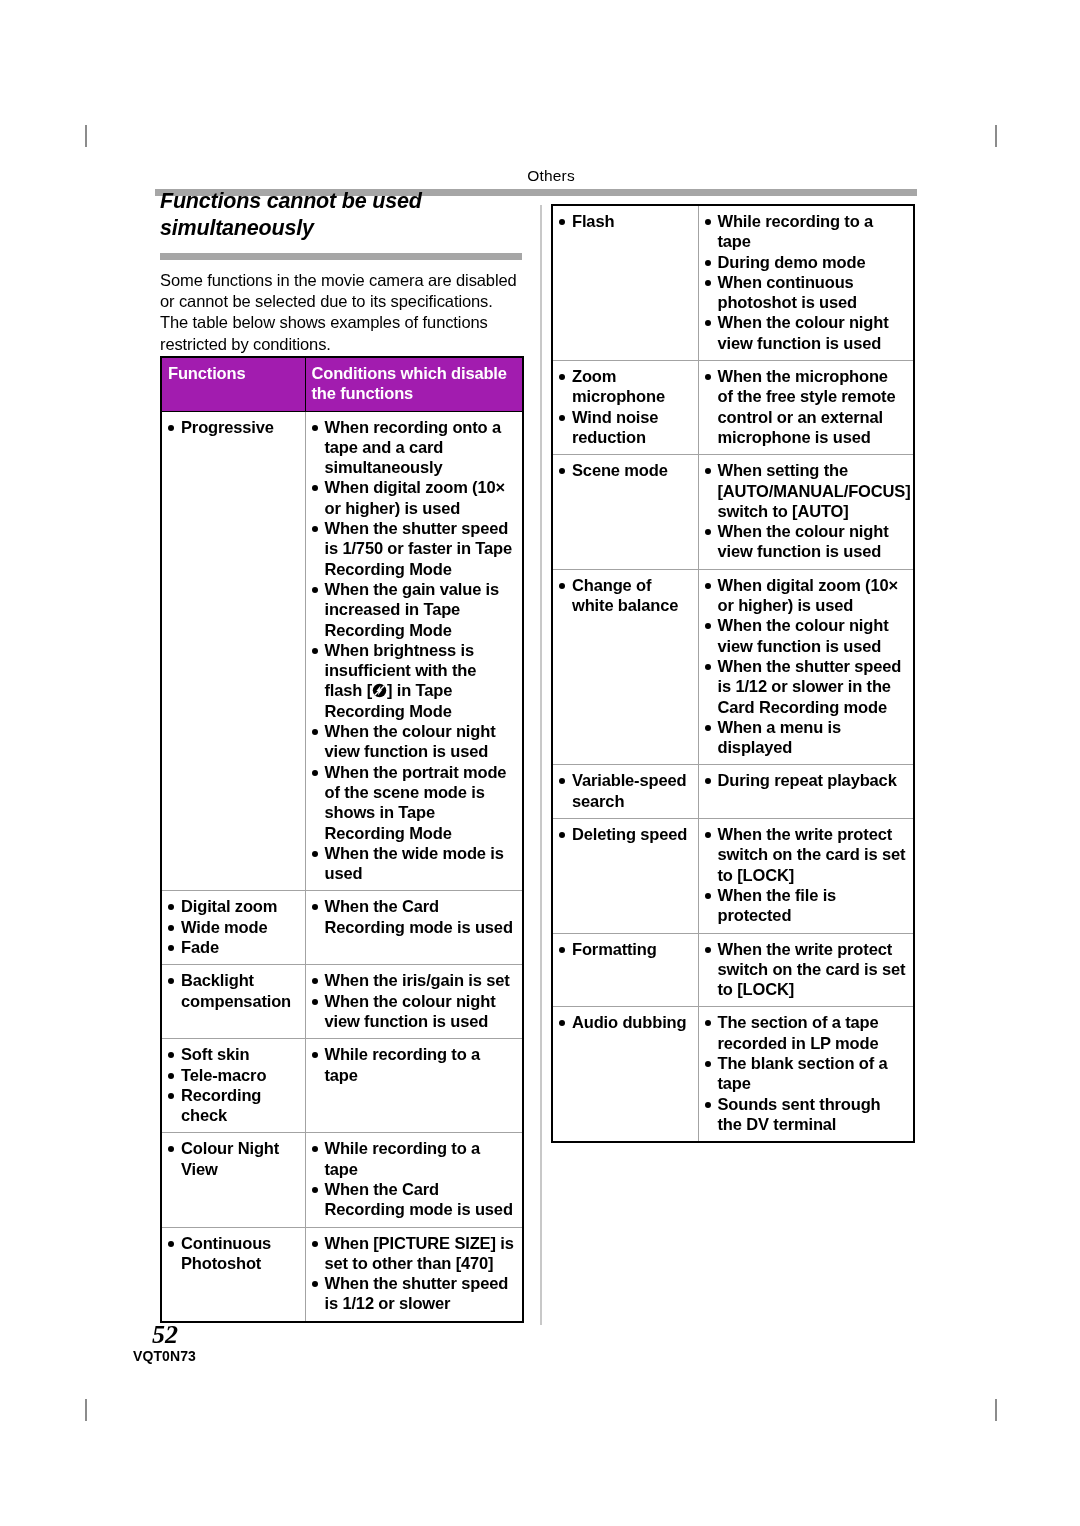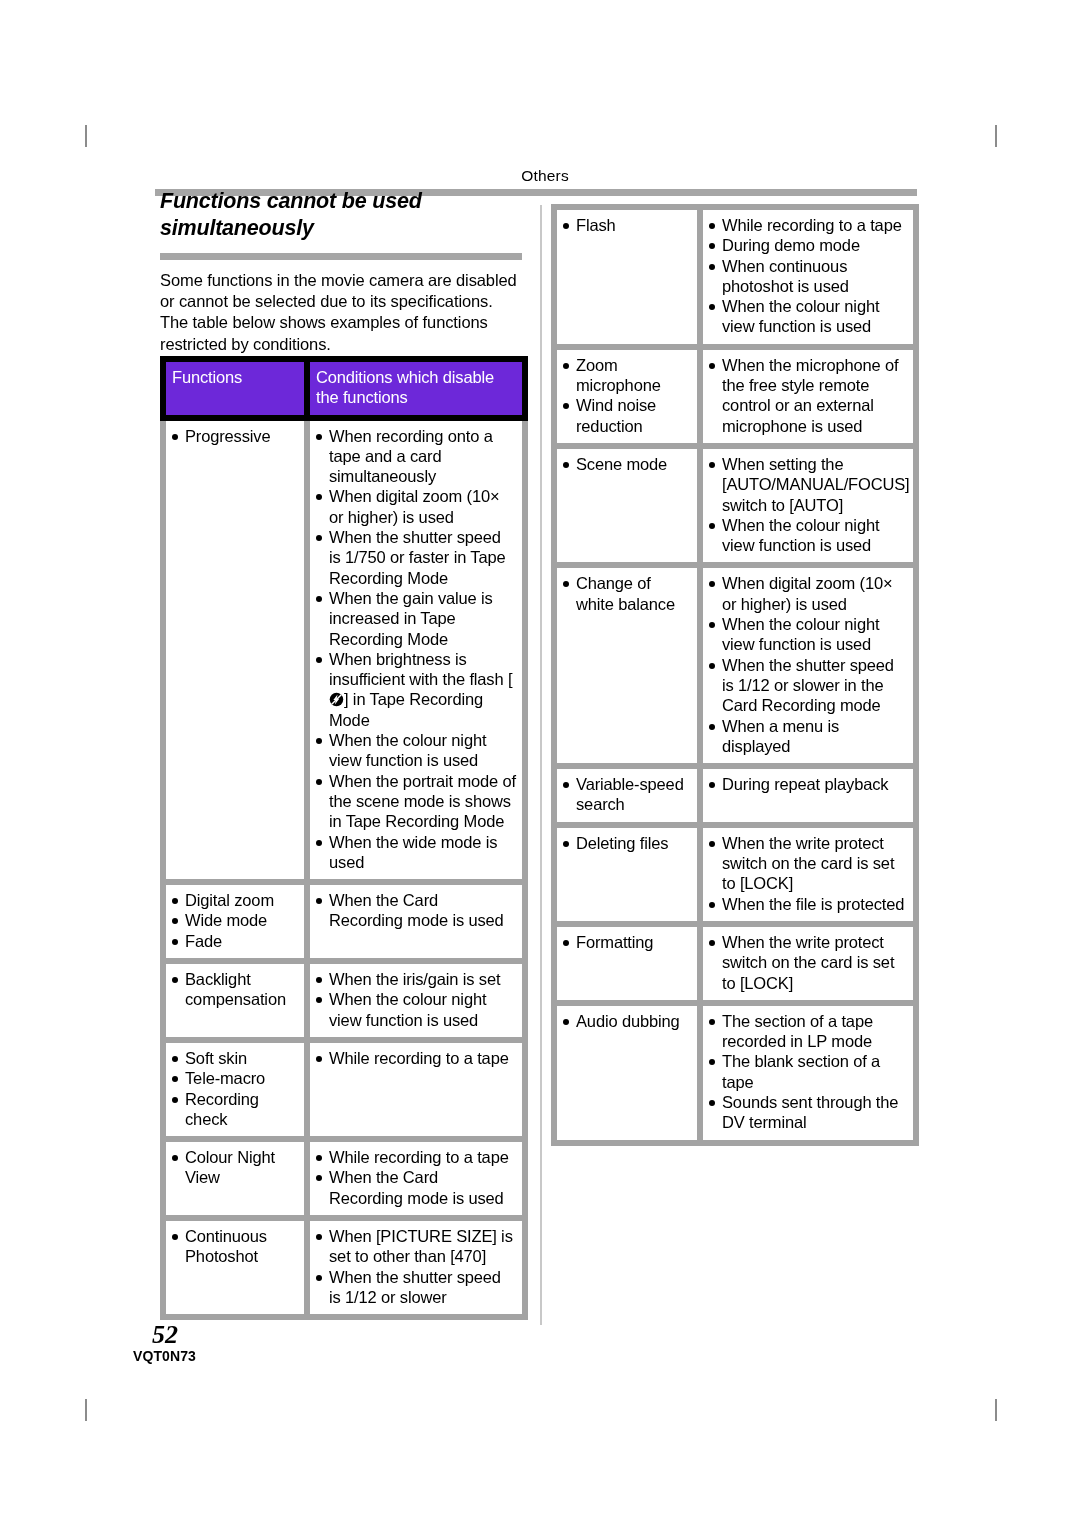--- a/index.html
+++ b/index.html
@@ -25,21 +25,21 @@
     height: 22px;
   }
   .crop-tl { left: 85px;  top: 125px; }
   .crop-tr { left: 995px; top: 125px; }
   .crop-bl { left: 85px;  top: 1399px; }
   .crop-br { left: 995px; top: 1399px; }
 
   
   .running-head {
     position: absolute;
-    left: 168px;
+    left: 174px;
     top: 166px;
     width: 754px;
     text-align: center;
     font-size: 15.5px;
     line-height: 20px;
     letter-spacing: 0.2px;
   }
   .head-rule {
     position: absolute;
     left: 155px;
@@ -88,33 +88,33 @@
     background: #c8c8c8;
   }
 
   
   .fx-table {
     border-collapse: collapse;
     table-layout: fixed;
     border: 2px solid #000;
   }
   .fx-table td, .fx-table th {
-    border: 6px solid #a3a3a3;
+    border: 1px solid #a3a3a3;
     vertical-align: top;
     padding: 5px 6px 7px 6px;
     font-size: 16.5px;
     line-height: 20.3px;
-    font-weight: normal;
+    font-weight: bold;
     text-align: left;
     letter-spacing: -0.15px;
   }
   .fx-table .col-a { width: 144px; }
   .fx-table .col-b { width: 218px; }
   .fx-table thead th {
-    background: #6d28d9;
+    background: #a21caf;
     color: #ffffff;
     border-color: #000000;
   }
   .fx-table thead th.hdr-b { border-left: 1px solid #ffffff; margin-left: 26px; }
 
   .table-left {
     position: absolute;
     left: 160px;
     top: 356px;
     width: 364px;
@@ -371,21 +371,21 @@
         </td>
         <td>
           <ul class="blist">
             <li>During repeat playback</li>
           </ul>
         </td>
       </tr>
       <tr>
         <td>
           <ul class="blist">
-            <li>Deleting files</li>
+            <li>Deleting speed</li>
           </ul>
         </td>
         <td>
           <ul class="blist">
             <li>When the write protect switch on the card is set to [LOCK]</li>
             <li>When the file is protected</li>
           </ul>
         </td>
       </tr>
       <tr>

